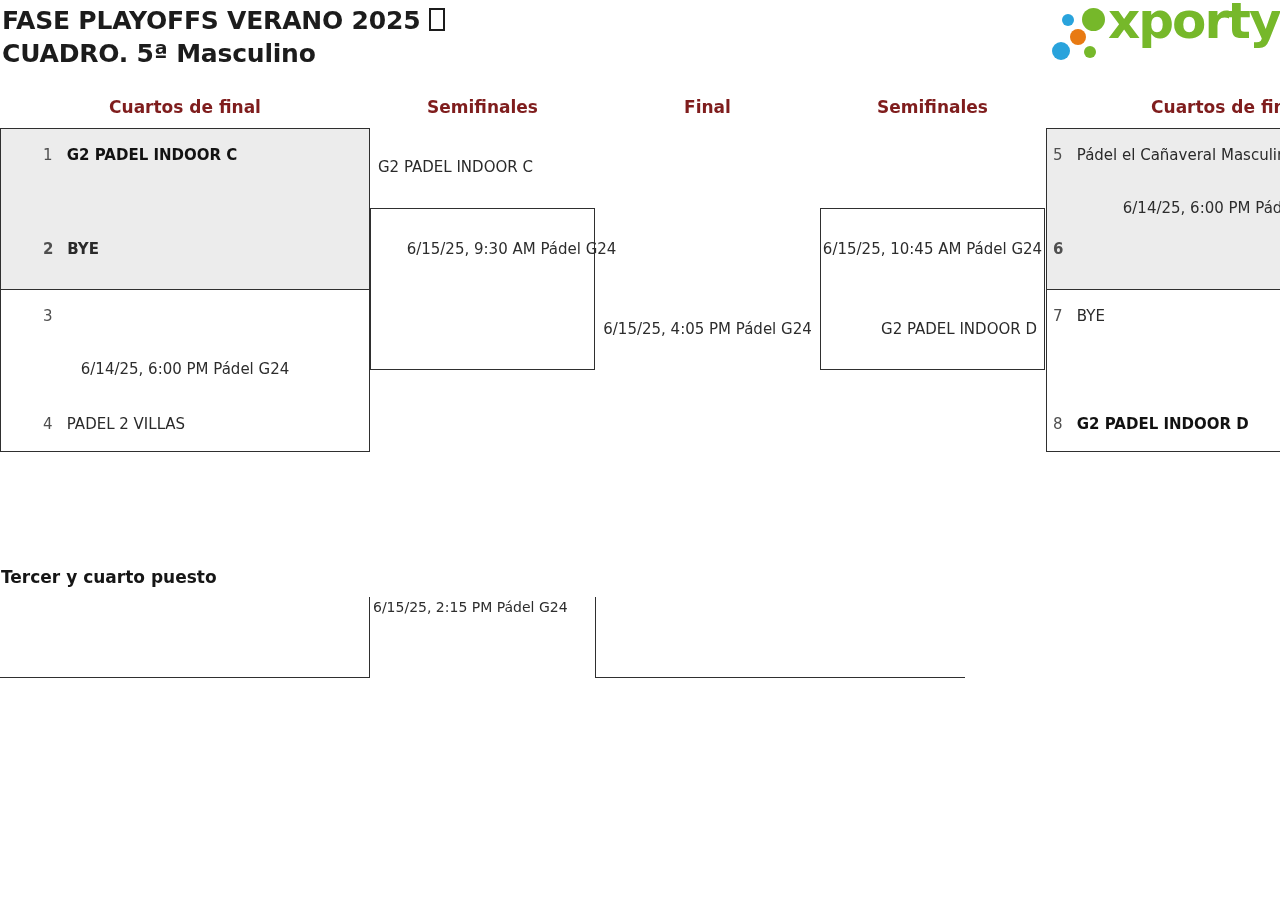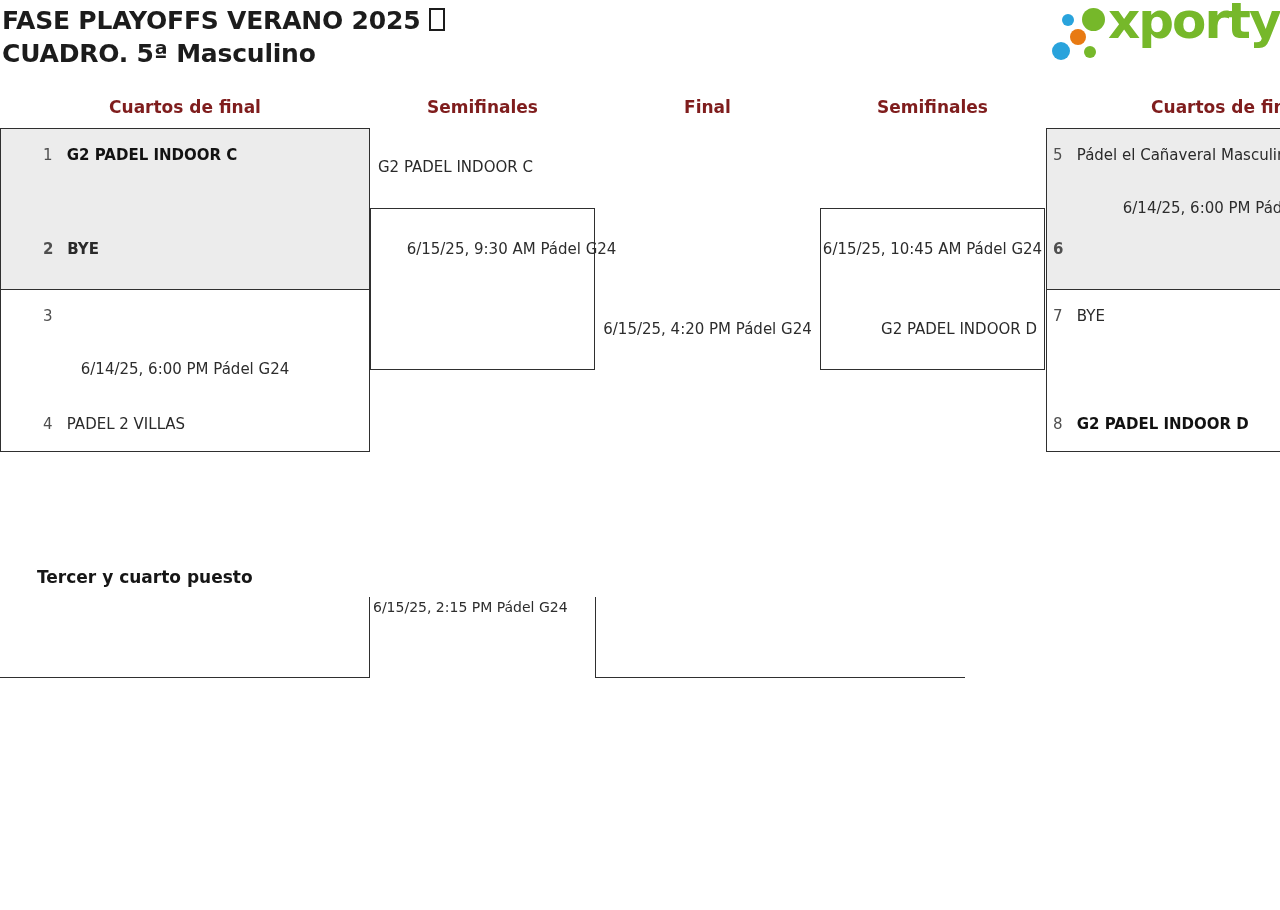--- a/index.html
+++ b/index.html
@@ -45,21 +45,21 @@
   .time{position:absolute;height:19px;line-height:19px;font-size:15px;color:#2d2d2d;text-align:center;white-space:nowrap;}
   .time-qf-l2{left:0;width:370px;top:360px;}
   .time-qf-r1{left:1046px;width:362px;top:199px;}
   .time-sf-l{left:370px;width:225px;top:240px;padding-left:29px;}
   .time-sf-r{left:820px;width:225px;top:240px;}
   .time-final{left:595px;width:225px;top:320px;}
   .advancer{position:absolute;height:19px;line-height:19px;font-size:15px;color:#2a2a2a;white-space:nowrap;}
   .adv-l{left:378px;top:158px;}
   .adv-r{left:820px;width:217px;top:320px;text-align:right;}
   
-  .tp-heading{position:absolute;left:1px;top:567px;font-size:17px;font-weight:700;color:#161616;white-space:nowrap;padding-left:36px;}
+  .tp-heading{position:absolute;left:1px;top:567px;font-size:17px;font-weight:700;color:#161616;white-space:nowrap;}
   .tp-time{position:absolute;left:373px;top:599px;font-size:14px;line-height:17px;color:#2d2d2d;white-space:nowrap;}
   .line{position:absolute;background:var(--line,#2f2f2f);}
   .tp-h-left{left:0;top:677px;width:370px;height:1px;}
   .tp-h-right{left:595px;top:677px;width:370px;height:1px;}
   .tp-v-left{left:369px;top:597px;width:1px;height:81px;}
   .tp-v-right{left:595px;top:597px;width:1px;height:81px;}
 </style>
 </head>
 <body>
 
@@ -126,21 +126,21 @@
     <span class="team winner">G2 PADEL INDOOR D</span>
   </div>
 
   <div class="advancer adv-l">G2 PADEL INDOOR C</div>
   <div class="advancer adv-r">G2 PADEL INDOOR D</div>
 
   <div class="time time-qf-l2">6/14/25, 6:00 PM Pádel G24</div>
   <div class="time time-qf-r1">6/14/25, 6:00 PM Pádel G24</div>
   <div class="time time-sf-l">6/15/25, 9:30 AM Pádel G24</div>
   <div class="time time-sf-r">6/15/25, 10:45 AM Pádel G24</div>
-  <div class="time time-final">6/15/25, 4:20 PM Pádel G24</div>
+  <div class="time time-final">6/15/25, 4:05 PM Pádel G24</div>
 
   <div class="tp-heading">Tercer y cuarto puesto</div>
   <div class="tp-time">6/15/25, 2:15 PM Pádel G24</div>
   <div class="line tp-h-left"></div>
   <div class="line tp-h-right"></div>
   <div class="line tp-v-left"></div>
   <div class="line tp-v-right"></div>
 
 </div>
 

